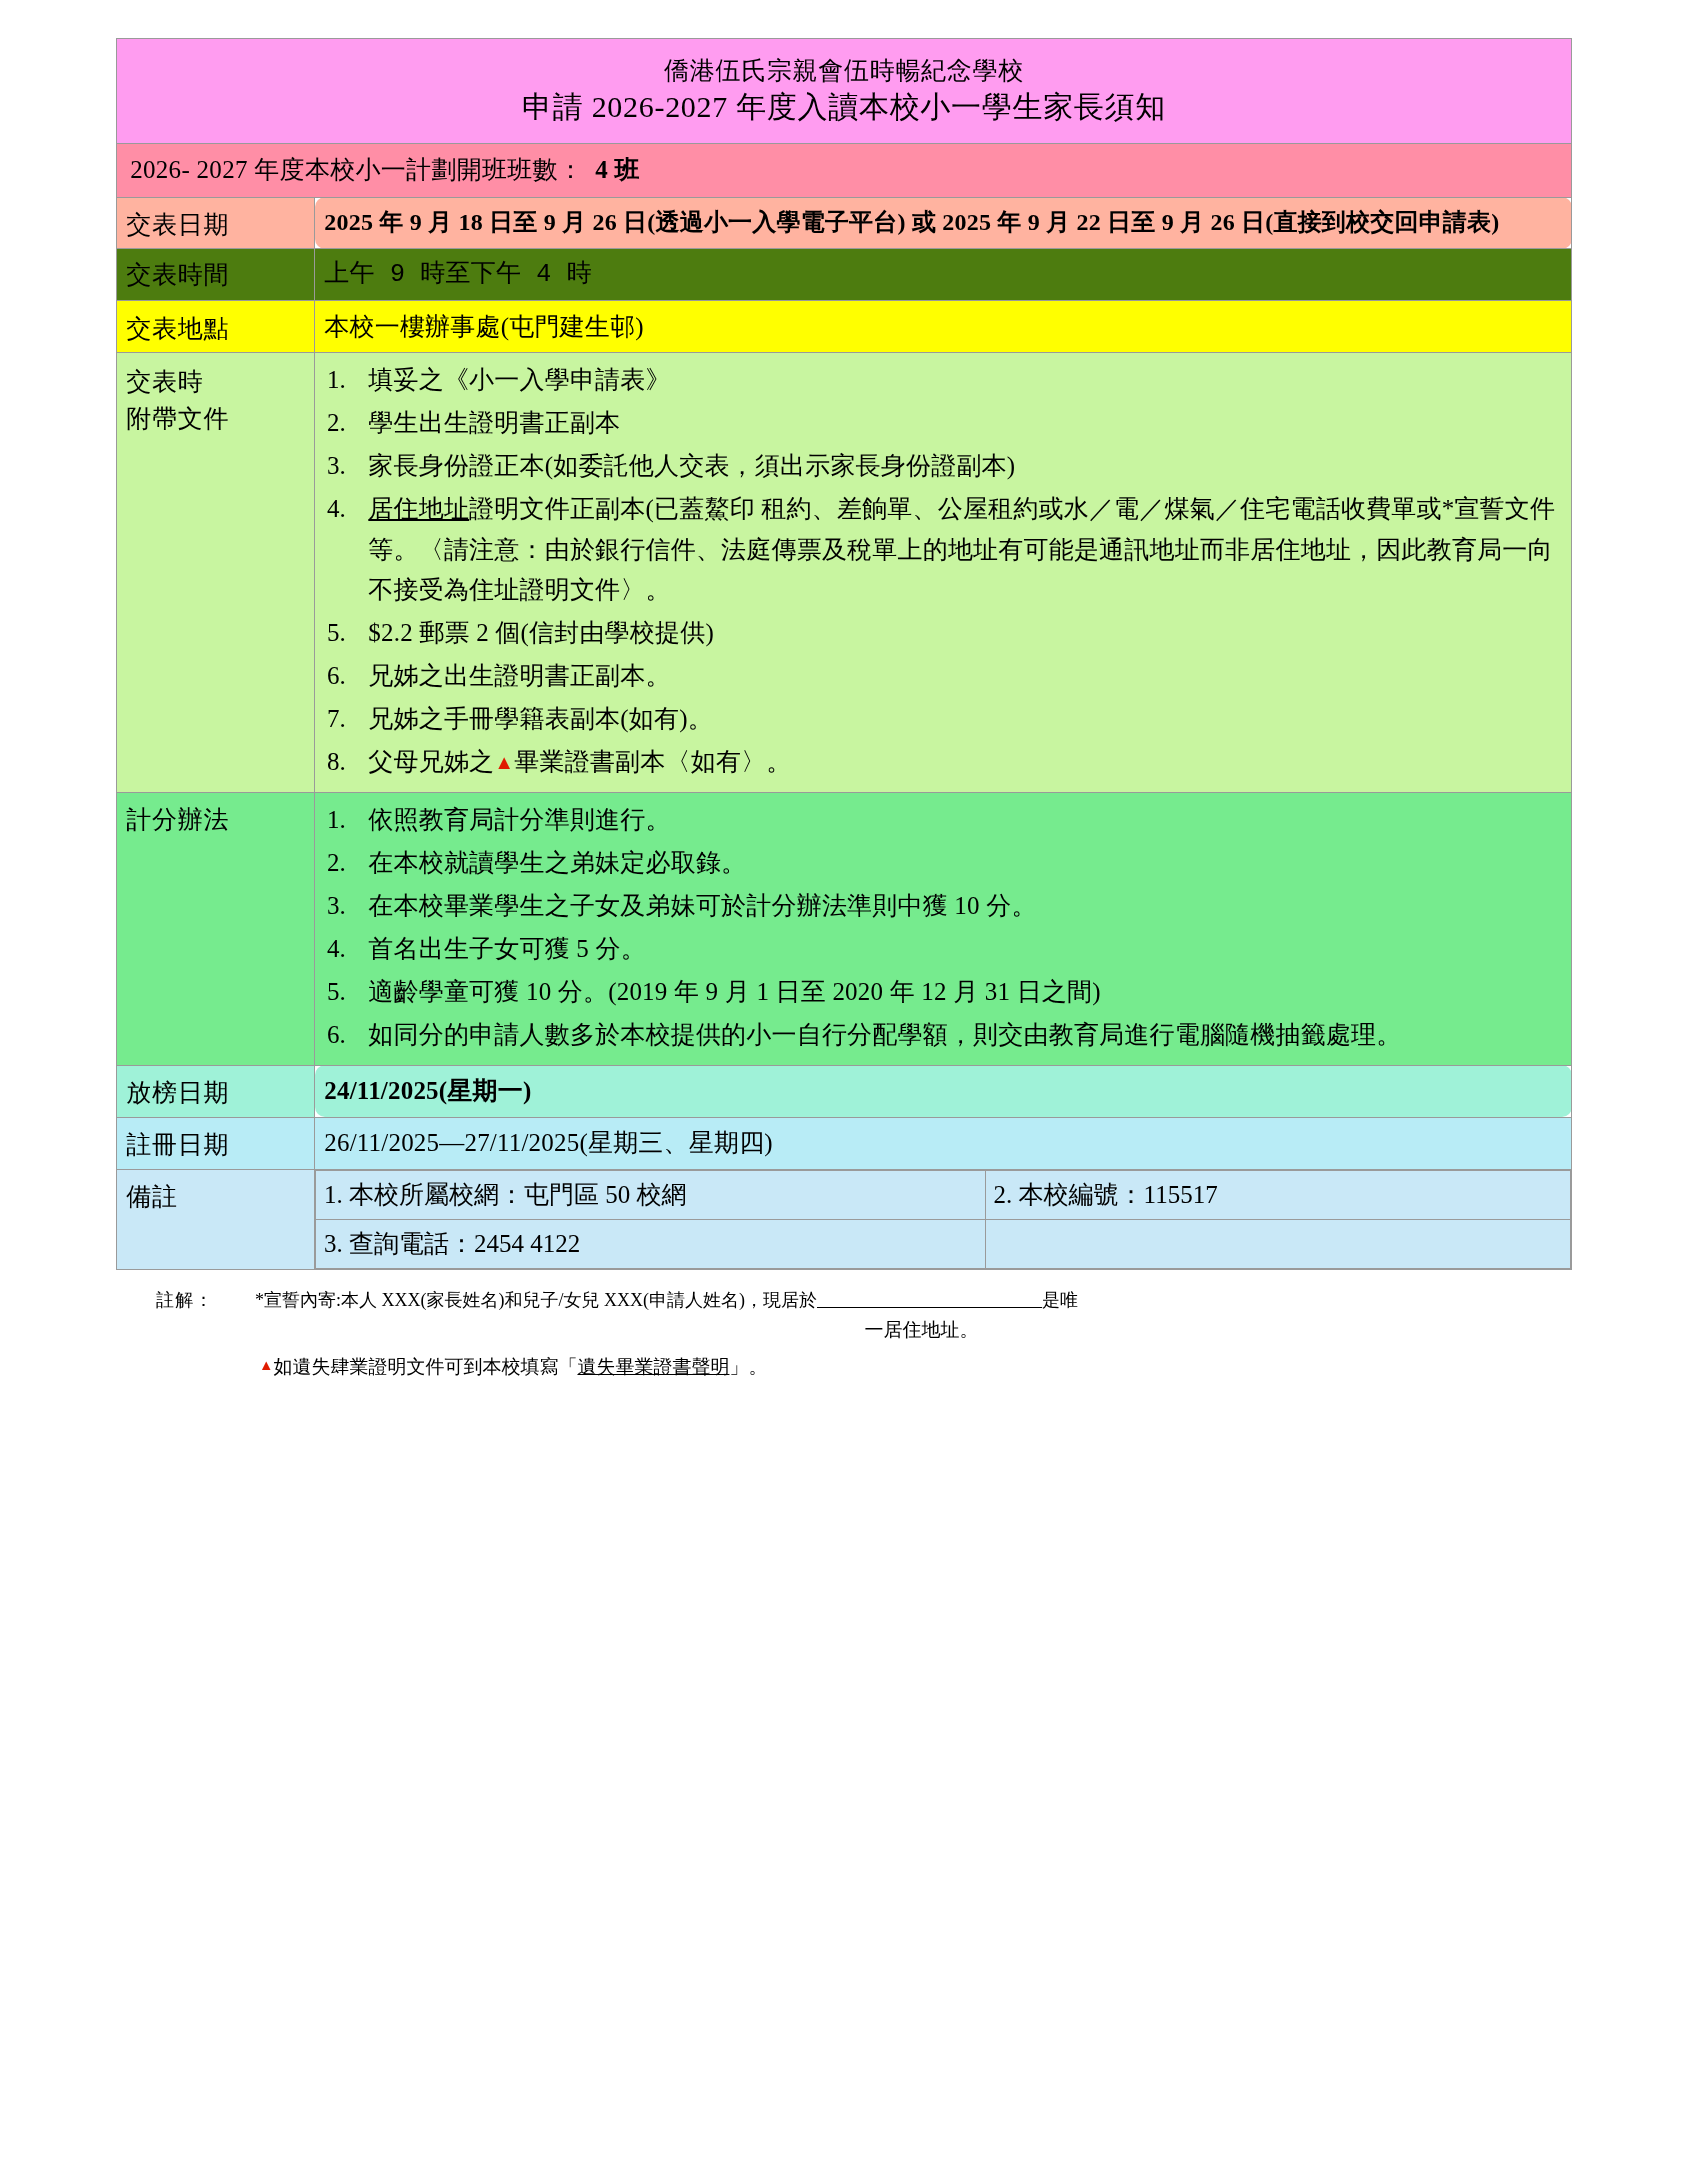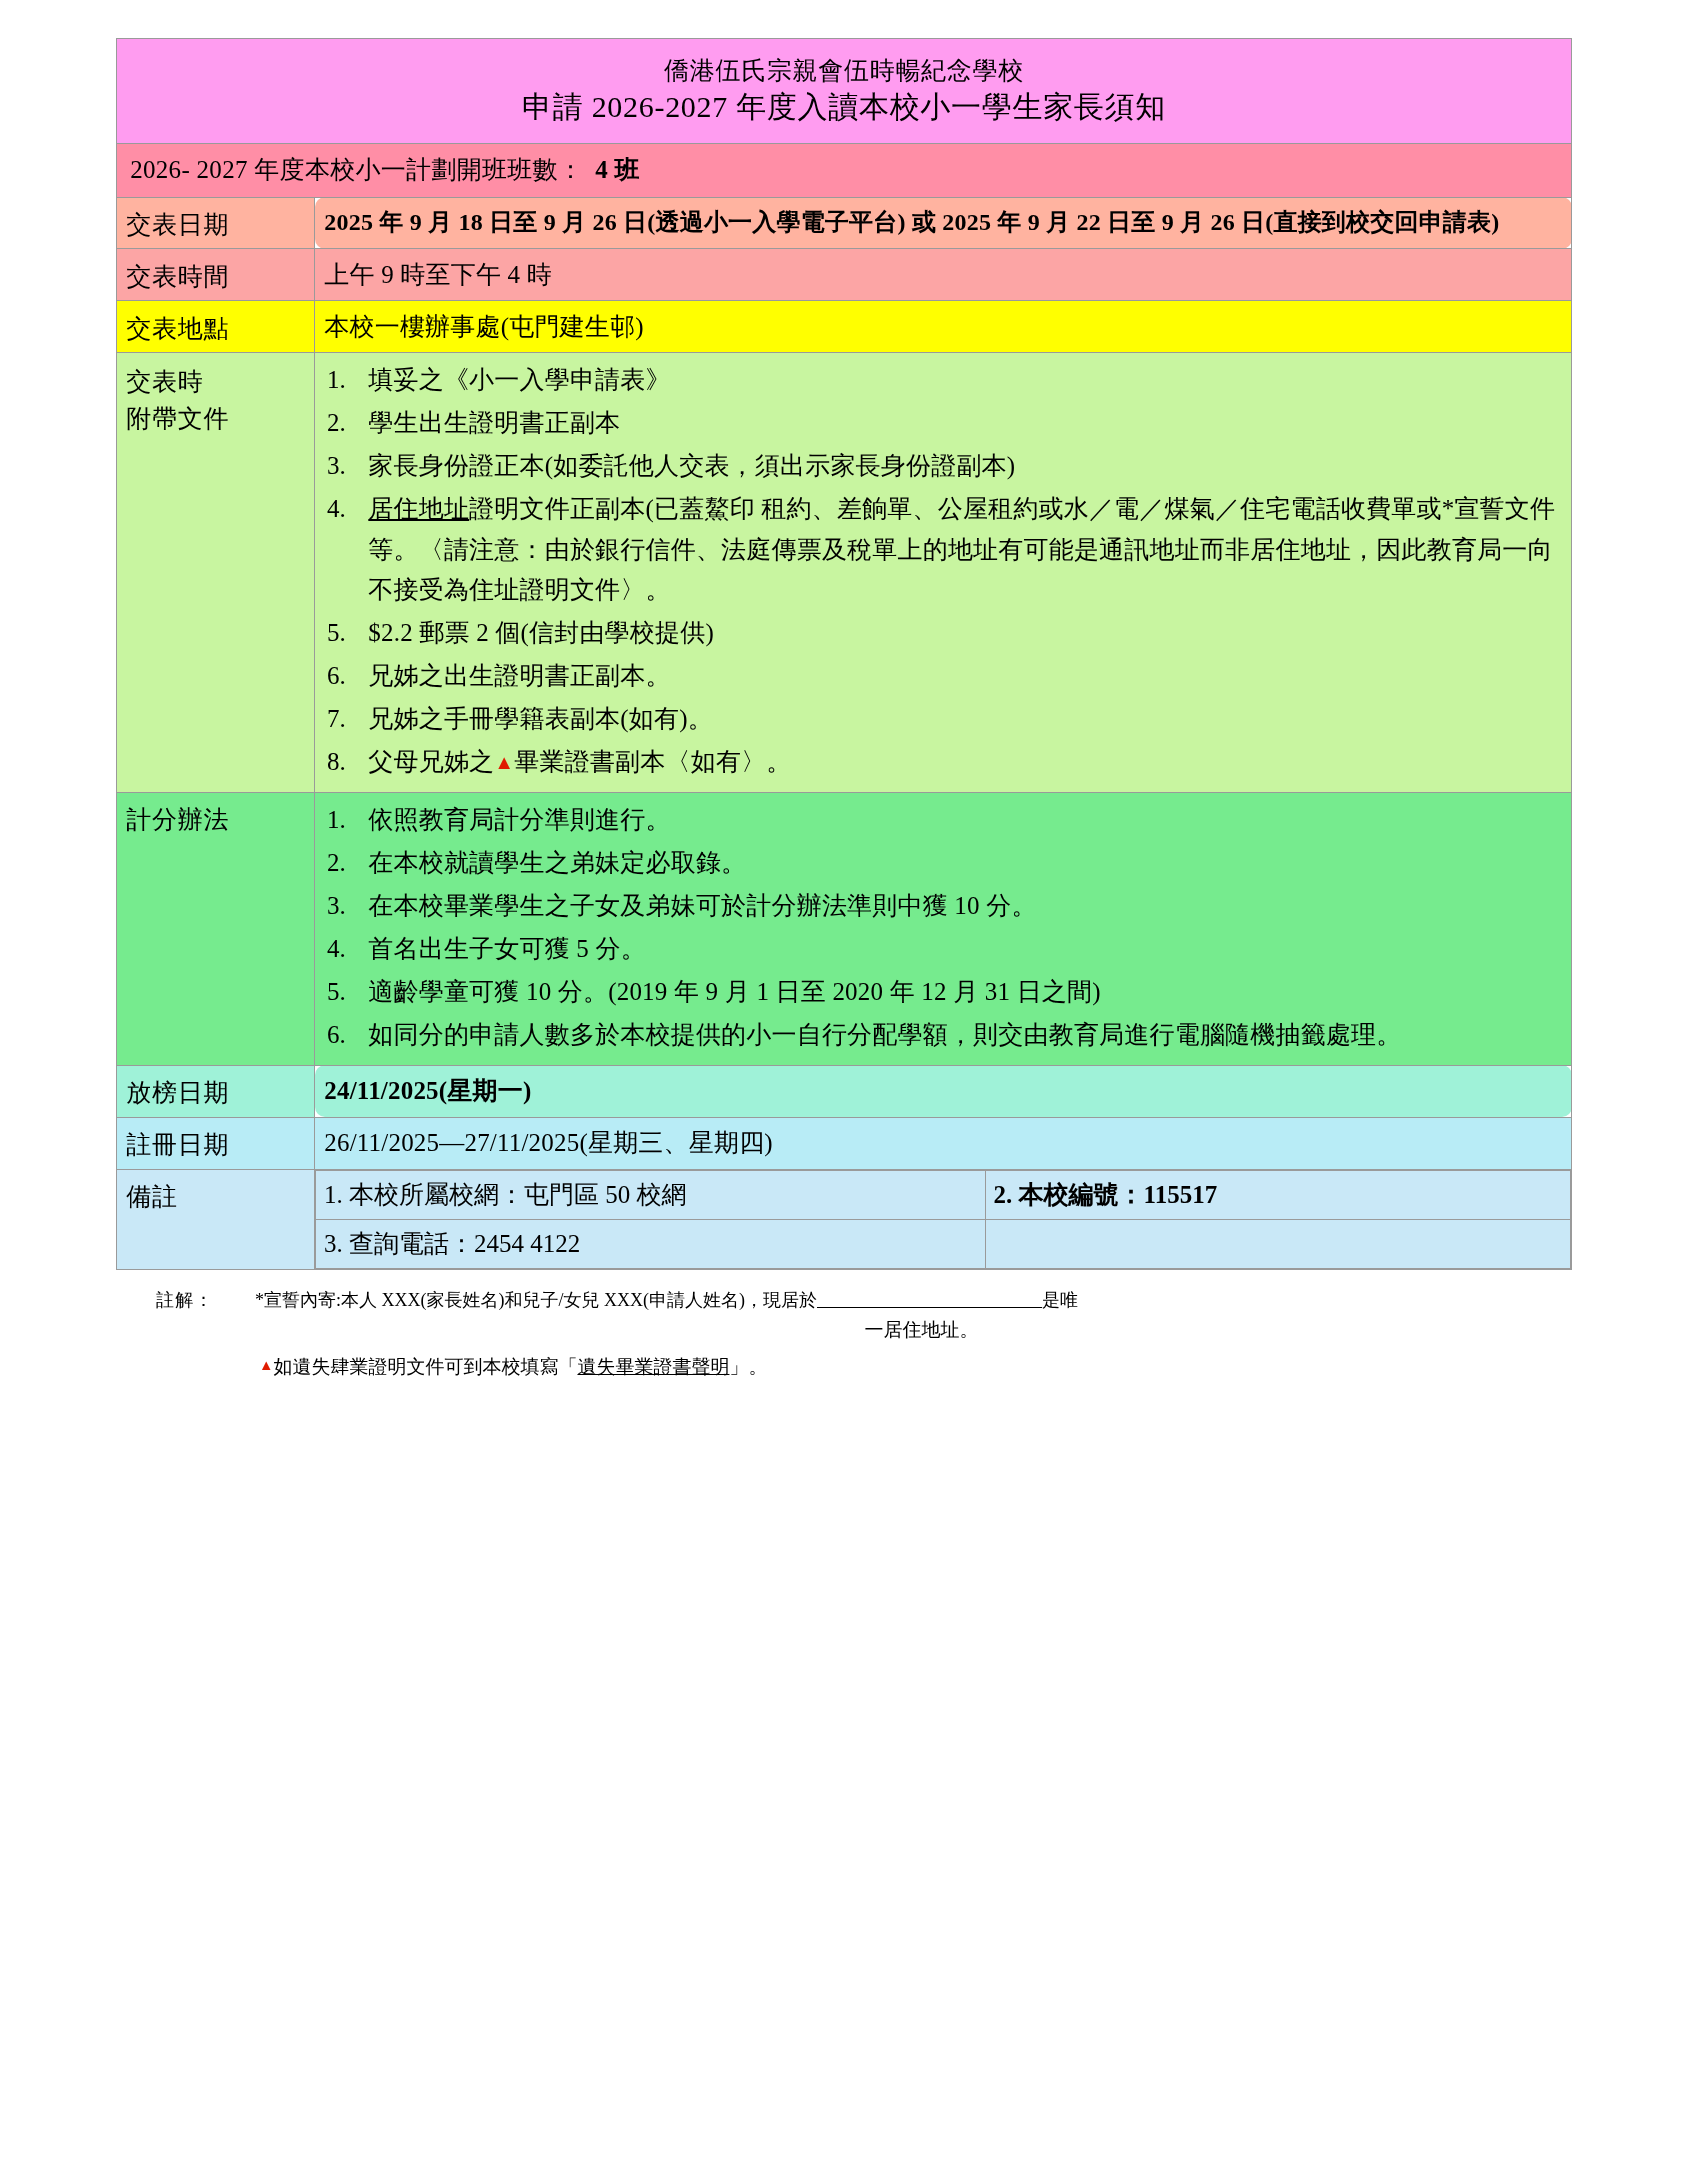--- a/index.html
+++ b/index.html
@@ -55,21 +55,21 @@
   .classes-cell {
     background: #ff8ea6;
     font-size: 25px;
     line-height: 1.35;
     padding: 9.3px 13.2px !important;
     letter-spacing: 0.3px;
   }
   .classes-cell b { font-weight: bold; margin-left: 12px; }
 
   .row-date td { background: #ffb3a0; }
-  .row-time td { background: #fca5a5; }
+  .row-time td { background: #4d7c0f; font-family: Liberation Mono, monospace; }
   .row-place td { background: #ffff00; }
   .row-docs td { background: #c8f5a0; }
   .row-score td { background: #76eb8e; }
   .row-result td { background: #9ff2d8; }
   .row-register td { background: #b8ecf6; }
   .row-remark td { background: #c9e8f7; }
 
   .label {
     font-size: 25px;
     line-height: 1.4;
@@ -125,21 +125,21 @@
   }
   table.remark td {
     border: 0.7px solid #9a9a9a;
     font-size: 25px;
     line-height: 1.5;
     padding: 5.3px 8px;
     vertical-align: top;
   }
   td.remark-holder { padding: 0 !important; }
   .rm-a { background: #aee6f7; width: 52%; }
-  .rm-b { background: #c9e8f7; font-weight: bold; }
+  .rm-b { background: #c9e8f7; }
   .rm-c { background: #c9e8f7; }
   .rm-blank { background: #aee6f7; }
 
   
   .footnotes {
     margin-top: 17px;
     padding-left: 40px;
     font-family: "Liberation Serif", "DejaVu Serif", serif;
   }
   .fn-row {

